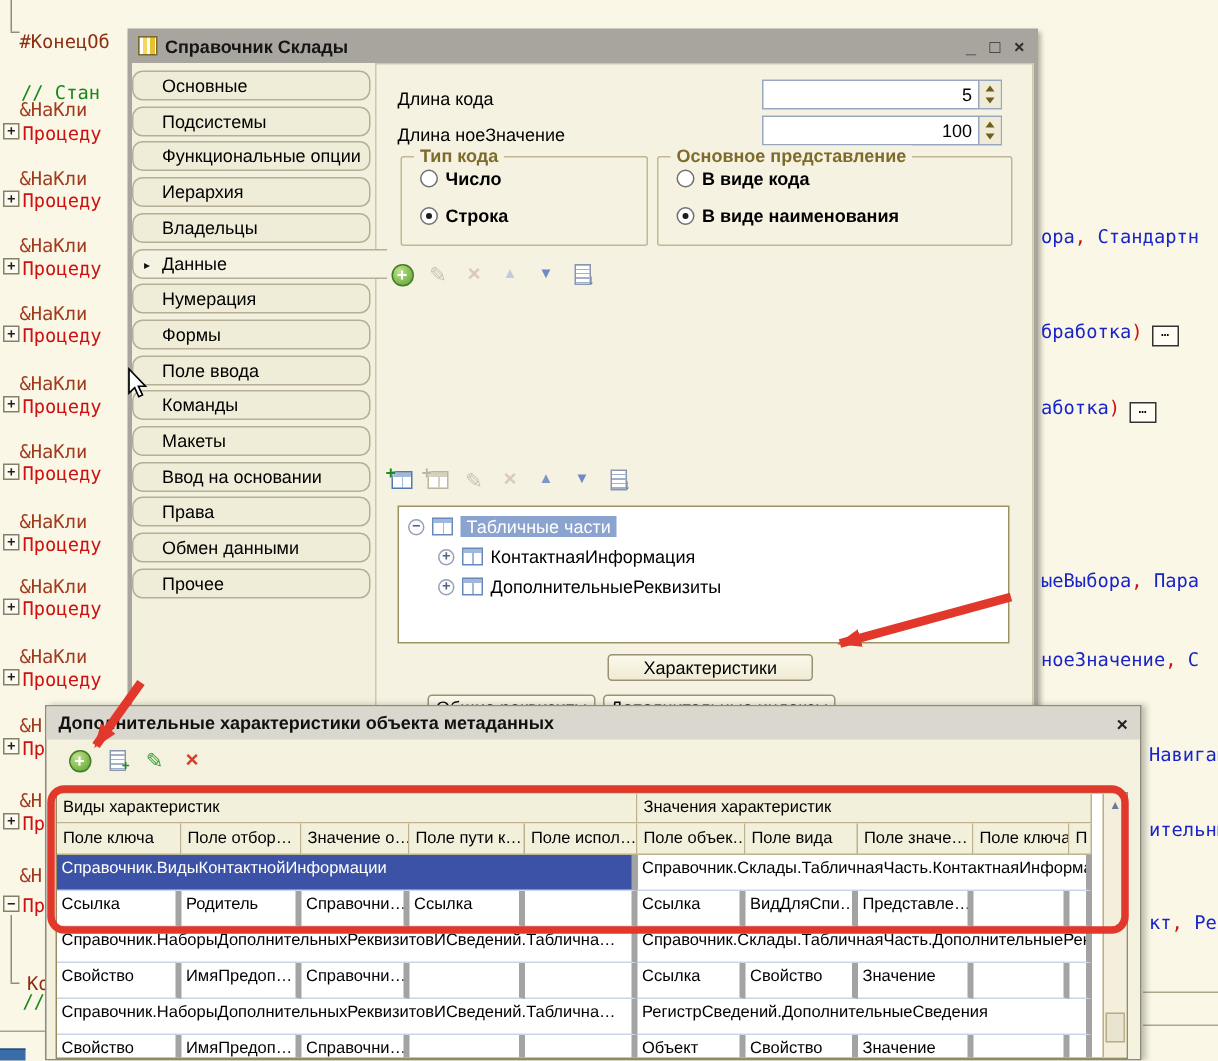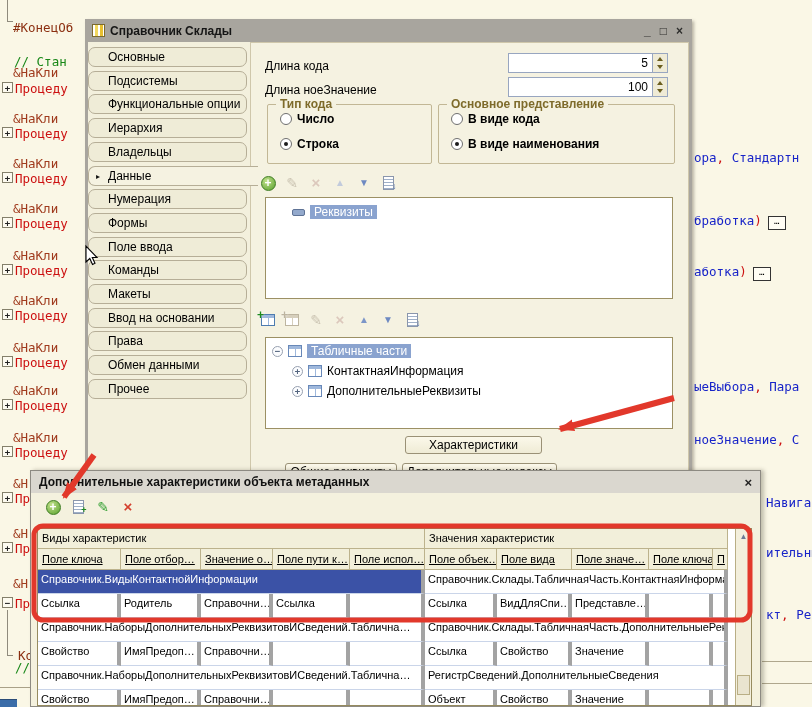--- a/index.html
+++ b/index.html
@@ -95,21 +95,21 @@
   #win2-title{height:22px;background:#DAD7CF;display:flex;align-items:center;font-weight:bold;
         font-size:12px;padding:0 8px;color:#111;}
   #win2-close{margin-left:auto;font-weight:bold;color:#222;font-size:13px;cursor:default;}
   #win2-tbar{position:absolute;left:14px;top:28px;display:flex;gap:9px;align-items:center;}
 
   #tbl{position:absolute;left:6px;top:57px;width:715px;height:178px;background:#fff;
        border:1px solid #968B5F;box-sizing:border-box;font-size:11px;overflow:hidden;}
   .trow{display:flex;}
   .hcell{background:#F2EFDA;border-right:1px solid #BCB28C;border-bottom:1px solid #BCB28C;
          box-sizing:border-box;padding:3px 4px 0;white-space:nowrap;overflow:hidden;height:20px;}
-  .hcell.sub{height:21px;padding-top:4px;text-decoration:underline;}
+  .hcell.sub{height:21px;padding-top:4px;}
   .dcell{border-right:4px solid #a3a3a3;border-bottom:1px solid #CAD5E9;box-sizing:border-box;
          padding:3px 3px 0;white-space:nowrap;overflow:hidden;height:24px;}
   .dcell.selL{background:#3B52A6;color:#fff;}
   #tbl-scroll{position:absolute;right:0;top:0;width:16px;bottom:0;border-left:1px solid #B9AE85;
          background:#F3EFDC;box-sizing:border-box;}
   #tbl-scroll .sb-up{height:16px;text-align:center;font-size:8px;line-height:16px;color:#6B7A96;}
   #tbl-scroll .sb-thumb{position:absolute;left:1px;right:1px;top:146px;height:20px;background:#E9E4CF;
          border:1px solid #B9AE85;box-sizing:border-box;}
 
   
@@ -293,26 +293,20 @@
       </span>
       <span class="tico">
         <span class="arr" style="color: rgb(110, 138, 194);">▼</span>
       </span>
       <span class="tico">
         <span class="docic">
           <i>↓</i>
         </span>
       </span>
     </div>
-  <div class="tree" style="left:180px;top:178px;width:408px;height:102px;">
-    <div class="titem" style="left:26px;top:7px;">
-      <span class="minibar"></span>
-      <span class="tsel">Реквизиты</span>
-    </div>
-  </div>
 
   <div class="tbar" id="tbar2" style="left:175px;top:292px;">
       <span class="tico">
         <span class="tblic">
           <span class="plus">+</span>
         </span>
       </span>
       <span class="tico dis">
         <span class="tblic">
           <span class="plus">+</span>

